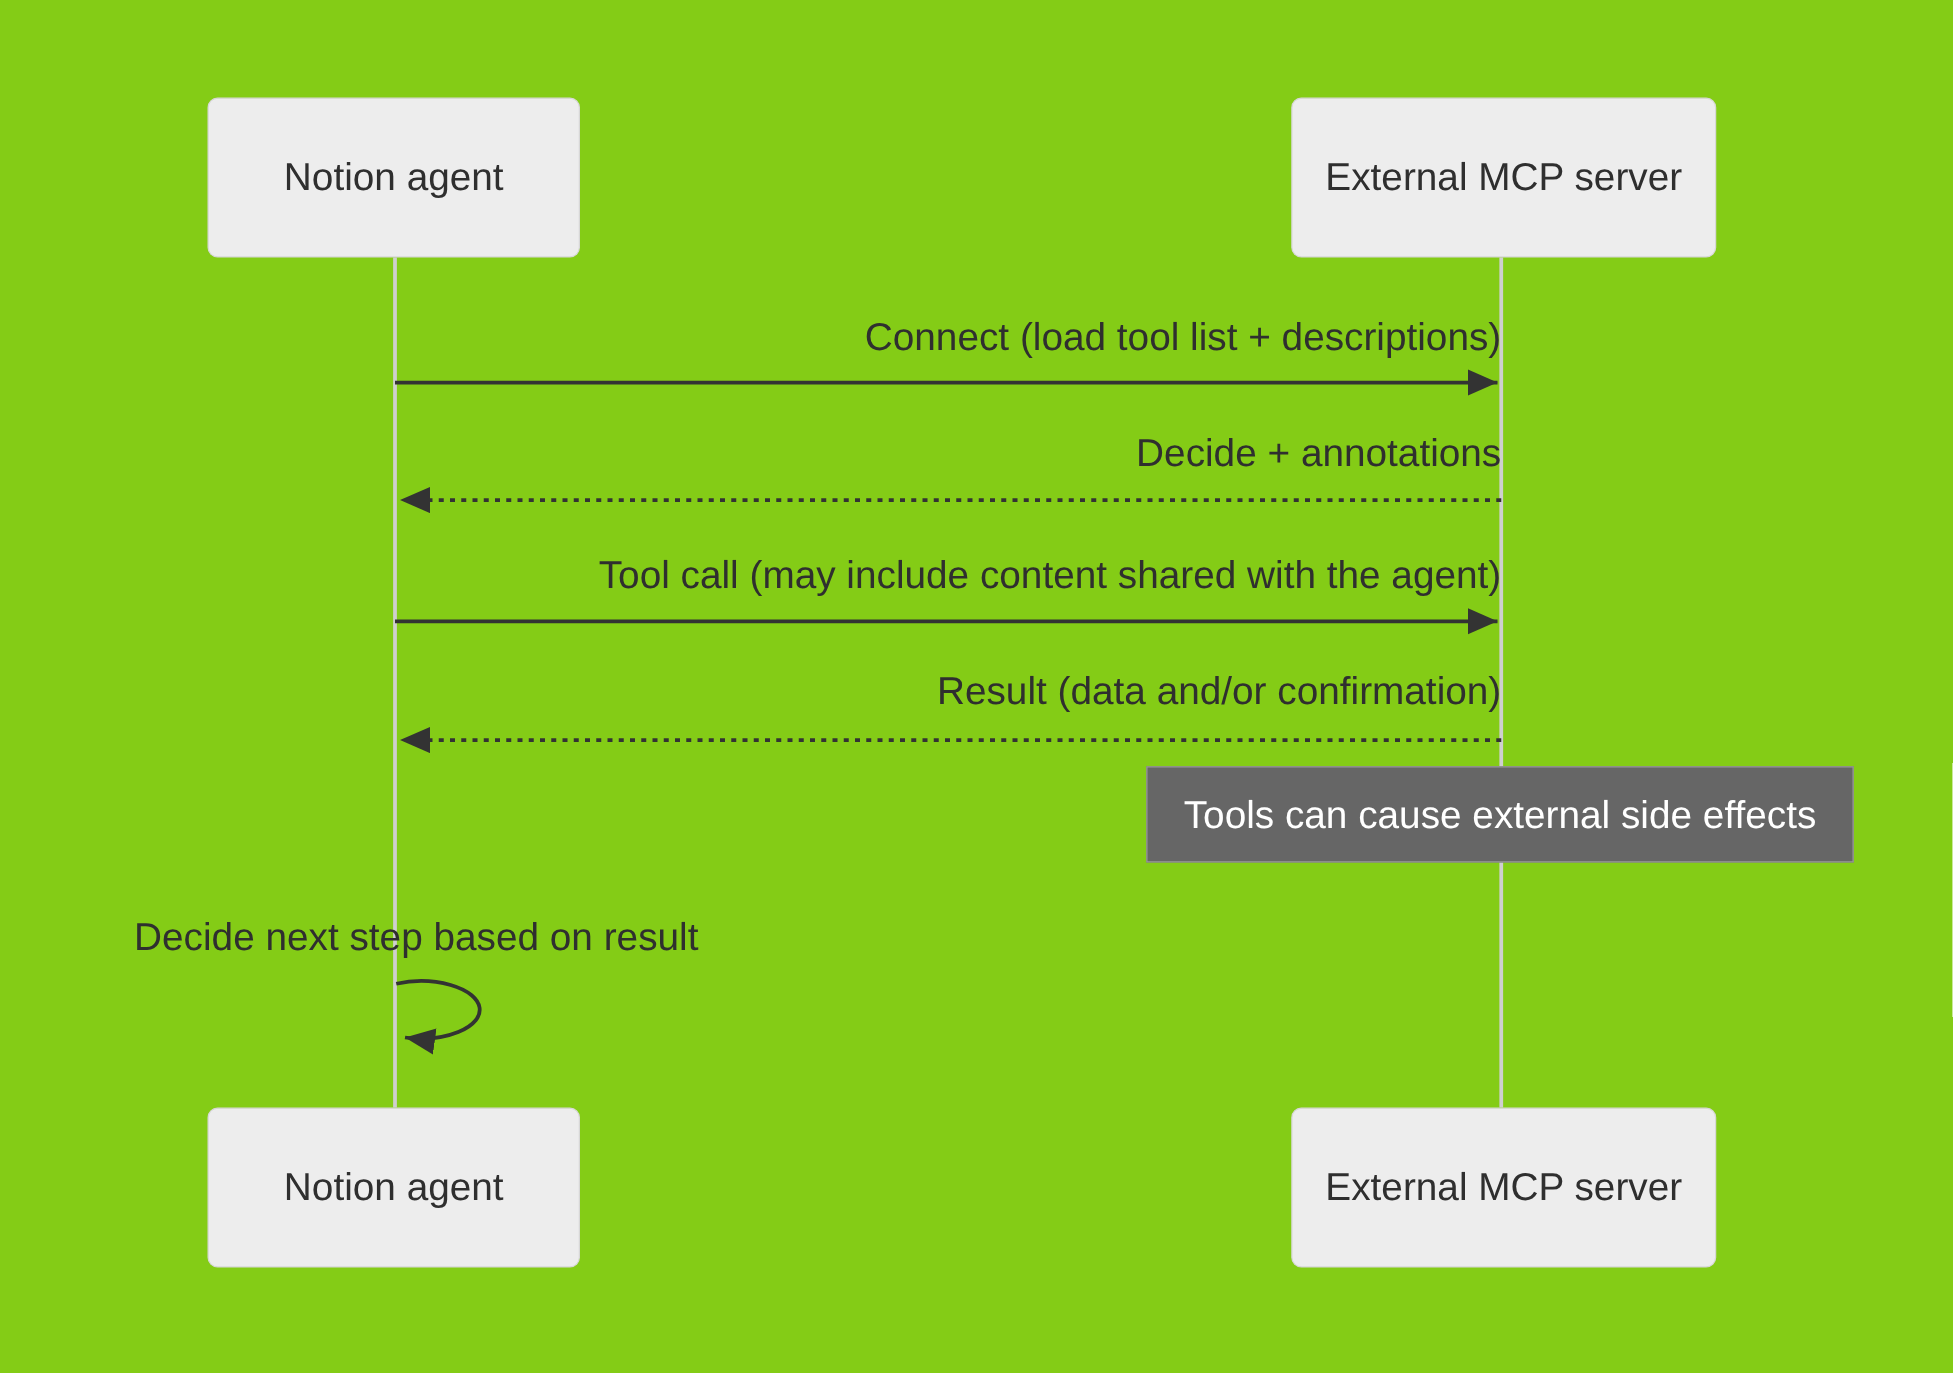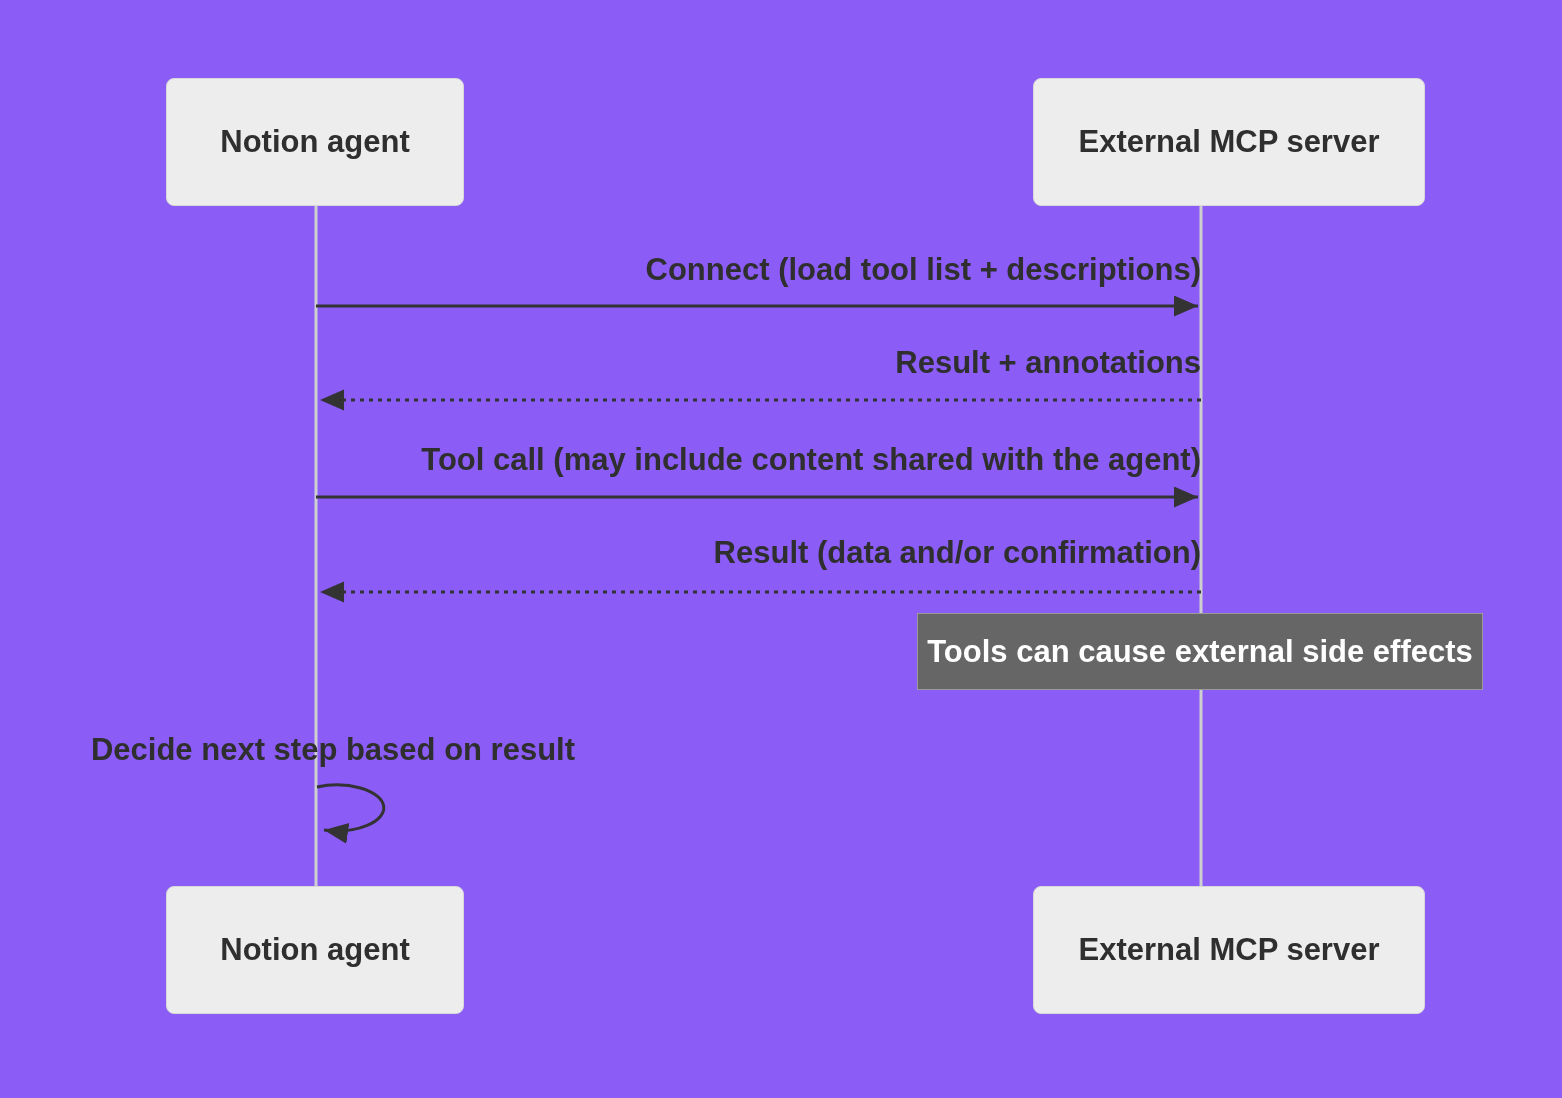--- a/index.html
+++ b/index.html
@@ -1,24 +1,23 @@
 <!DOCTYPE html>
 <html><head>
 <meta charset="utf-8">
 <style>
   html, body { margin: 0; padding: 0; background: #ffffff; }
   .canvas {
     position: relative;
     width: 1562px;
     height: 1098px;
-    background: #8b5cf6;
+    background: #84cc16;
     font-family: "Liberation Sans", "DejaVu Sans", sans-serif;
     color: #2f2f2f;
     overflow: hidden;
-    font-weight: bold;
   }
   .layer {
     position: absolute;
     left: 0; top: 0;
     width: 1562px; height: 1098px;
   }
   .lifeline {
     stroke: #cfcfcf;
     stroke-width: 3;
   }
@@ -37,21 +36,21 @@
     border: 1.5px solid #d7d7d7;
     border-radius: 8px;
     display: flex;
     align-items: center;
     justify-content: center;
     font-size: 31px;
     color: #2f2f2f;
     box-sizing: border-box;
   }
   .actor.left  { left: 166px;  width: 298px; }
-  .actor.right { left: 1033px; width: 392px; }
+  .actor.right { left: 1033px; width: 340px; }
   .actor.top    { top: 78px; }
   .actor.bottom { top: 886px; }
   .msg-label {
     position: absolute;
     left: 316px;
     width: 885px;
     text-align: right;
     font-size: 31px;
     line-height: 40px;
     color: #2f2f2f;
@@ -110,21 +109,21 @@
 
     <path class="arrow solid" d="M 317 787 A 47 23 0 1 1 324 830" marker-end="url(#arrowhead)"></path>
   </svg>
 
   <div class="actor left top">Notion agent</div>
 
   <div class="actor right top">External MCP server</div>
 
   <div class="msg-label" style="top:250px">Connect (load tool list + descriptions)</div>
 
-  <div class="msg-label" style="top:343px">Result + annotations</div>
+  <div class="msg-label" style="top:343px">Decide + annotations</div>
 
   <div class="msg-label" style="top:440px">Tool call (may include content shared with the agent)</div>
 
   <div class="msg-label" style="top:533px">Result (data and/or confirmation)</div>
 
   <div class="note">Tools can cause external side effects</div>
 
   <div class="self-label">Decide next step based on result</div>
 
   <div class="actor left bottom">Notion agent</div>

